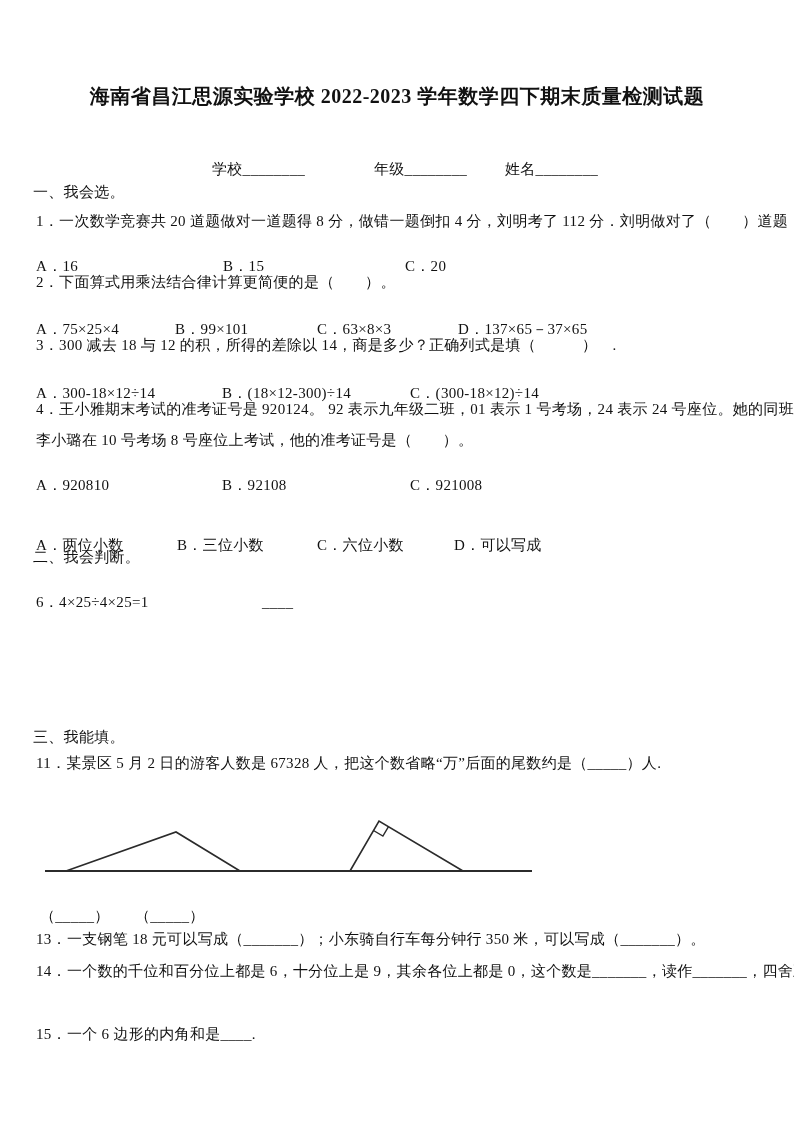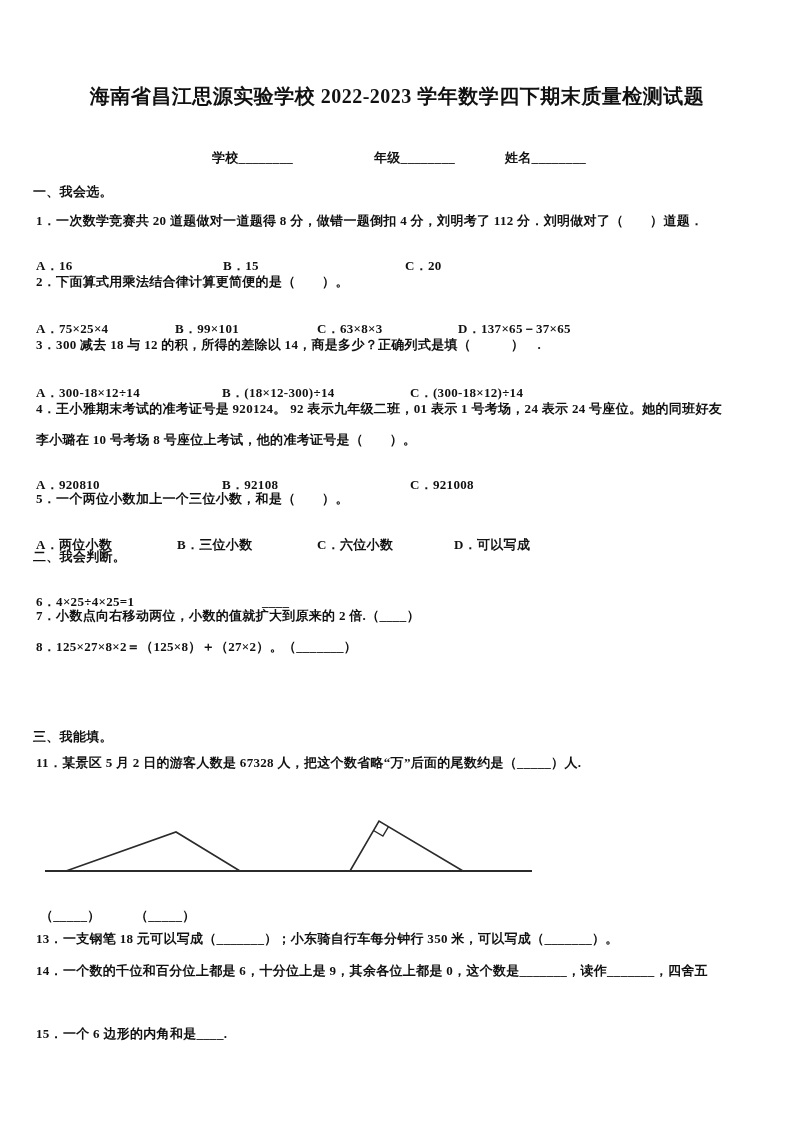--- a/index.html
+++ b/index.html
@@ -7,34 +7,34 @@
     position:relative;
     width:794px;height:1123px;
     background:#ffffff;
     font-family:"Liberation Serif","DejaVu Serif",serif;
     color:#111;
     overflow:hidden;
   }
   .line{
     position:absolute;
     white-space:nowrap;
-    font-size:13px;
-    font-weight:700;
+    font-size:15px;
+    font-weight:400;
     letter-spacing:0.3px;
     line-height:20px;
   }
   .title{
     left:0;right:0;
     text-align:center;
     font-size:20px;
     font-weight:700;
     letter-spacing:0.5px;
   }
   .opt{position:absolute;top:16px;white-space:nowrap;}
-  .hdr{position:absolute;top:0;white-space:nowrap;}
+  .hdr{position:absolute;top:11px;white-space:nowrap;}
   svg{display:block;}
 </style>
 </head>
 <body>
 
 <div id="page">
 
   <div class="line title" style="top:86px">海南省昌江思源实验学校 2022-2023 学年数学四下期末质量检测试题</div>
 
   <div class="line" style="top:148px;left:0;width:794px">
@@ -68,36 +68,33 @@
   </div>
 
   <div class="line" style="top:399px;left:36px">4．王小雅期末考试的准考证号是 920124。 92 表示九年级二班，01 表示 1 号考场，24 表示 24 号座位。她的同班好友</div>
   <div class="line" style="top:430px;left:36px">李小璐在 10 号考场 8 号座位上考试，他的准考证号是（　　）。</div>
   <div class="line" style="top:459px;left:36px;width:730px">
     <span class="opt" style="left:0">A．920810</span>
     <span class="opt" style="left:186px">B．92108</span>
     <span class="opt" style="left:374px">C．921008</span>
   </div>
 
-  <div class="line" style="top:489px;left:36px">5．一个两位小数加上一个三位小数，和是（　　）。</div>
   <div class="line" style="top:519px;left:36px;width:730px">
     <span class="opt" style="left:0">A．两位小数</span>
     <span class="opt" style="left:141px">B．三位小数</span>
     <span class="opt" style="left:281px">C．六位小数</span>
     <span class="opt" style="left:418px">D．可以写成</span>
   </div>
 
   <div class="line" style="top:547px;left:33px">二、我会判断。</div>
 
   <div class="line" style="top:576px;left:36px;width:730px">
     <span class="opt" style="left:0">6．4×25÷4×25=1</span>
     <span class="opt" style="left:226px">____</span>
   </div>
-  <div class="line" style="top:606px;left:36px">7．小数点向右移动两位，小数的值就扩大到原来的 2 倍.（____）</div>
-  <div class="line" style="top:637px;left:36px">8．125×27×8×2＝（125×8）＋（27×2）。（_______）</div>
 
   <div class="line" style="top:727px;left:33px">三、我能填。</div>
 
   <div class="line" style="top:753px;left:36px">11．某景区 5 月 2 日的游客人数是 67328 人，把这个数省略“万”后面的尾数约是（_____）人.</div>
 
   <div style="position:absolute;top:801px;left:30px">
     <svg width="560" height="85" viewBox="0 0 560 85">
       <line x1="15" y1="70" x2="502" y2="70" stroke="#2b2b2b" stroke-width="2"></line>
       <polyline points="36,70 146,31 210,70" fill="none" stroke="#2b2b2b" stroke-width="1.6"></polyline>
       <polyline points="320,70 349,20 433,70" fill="none" stroke="#2b2b2b" stroke-width="1.6"></polyline>

